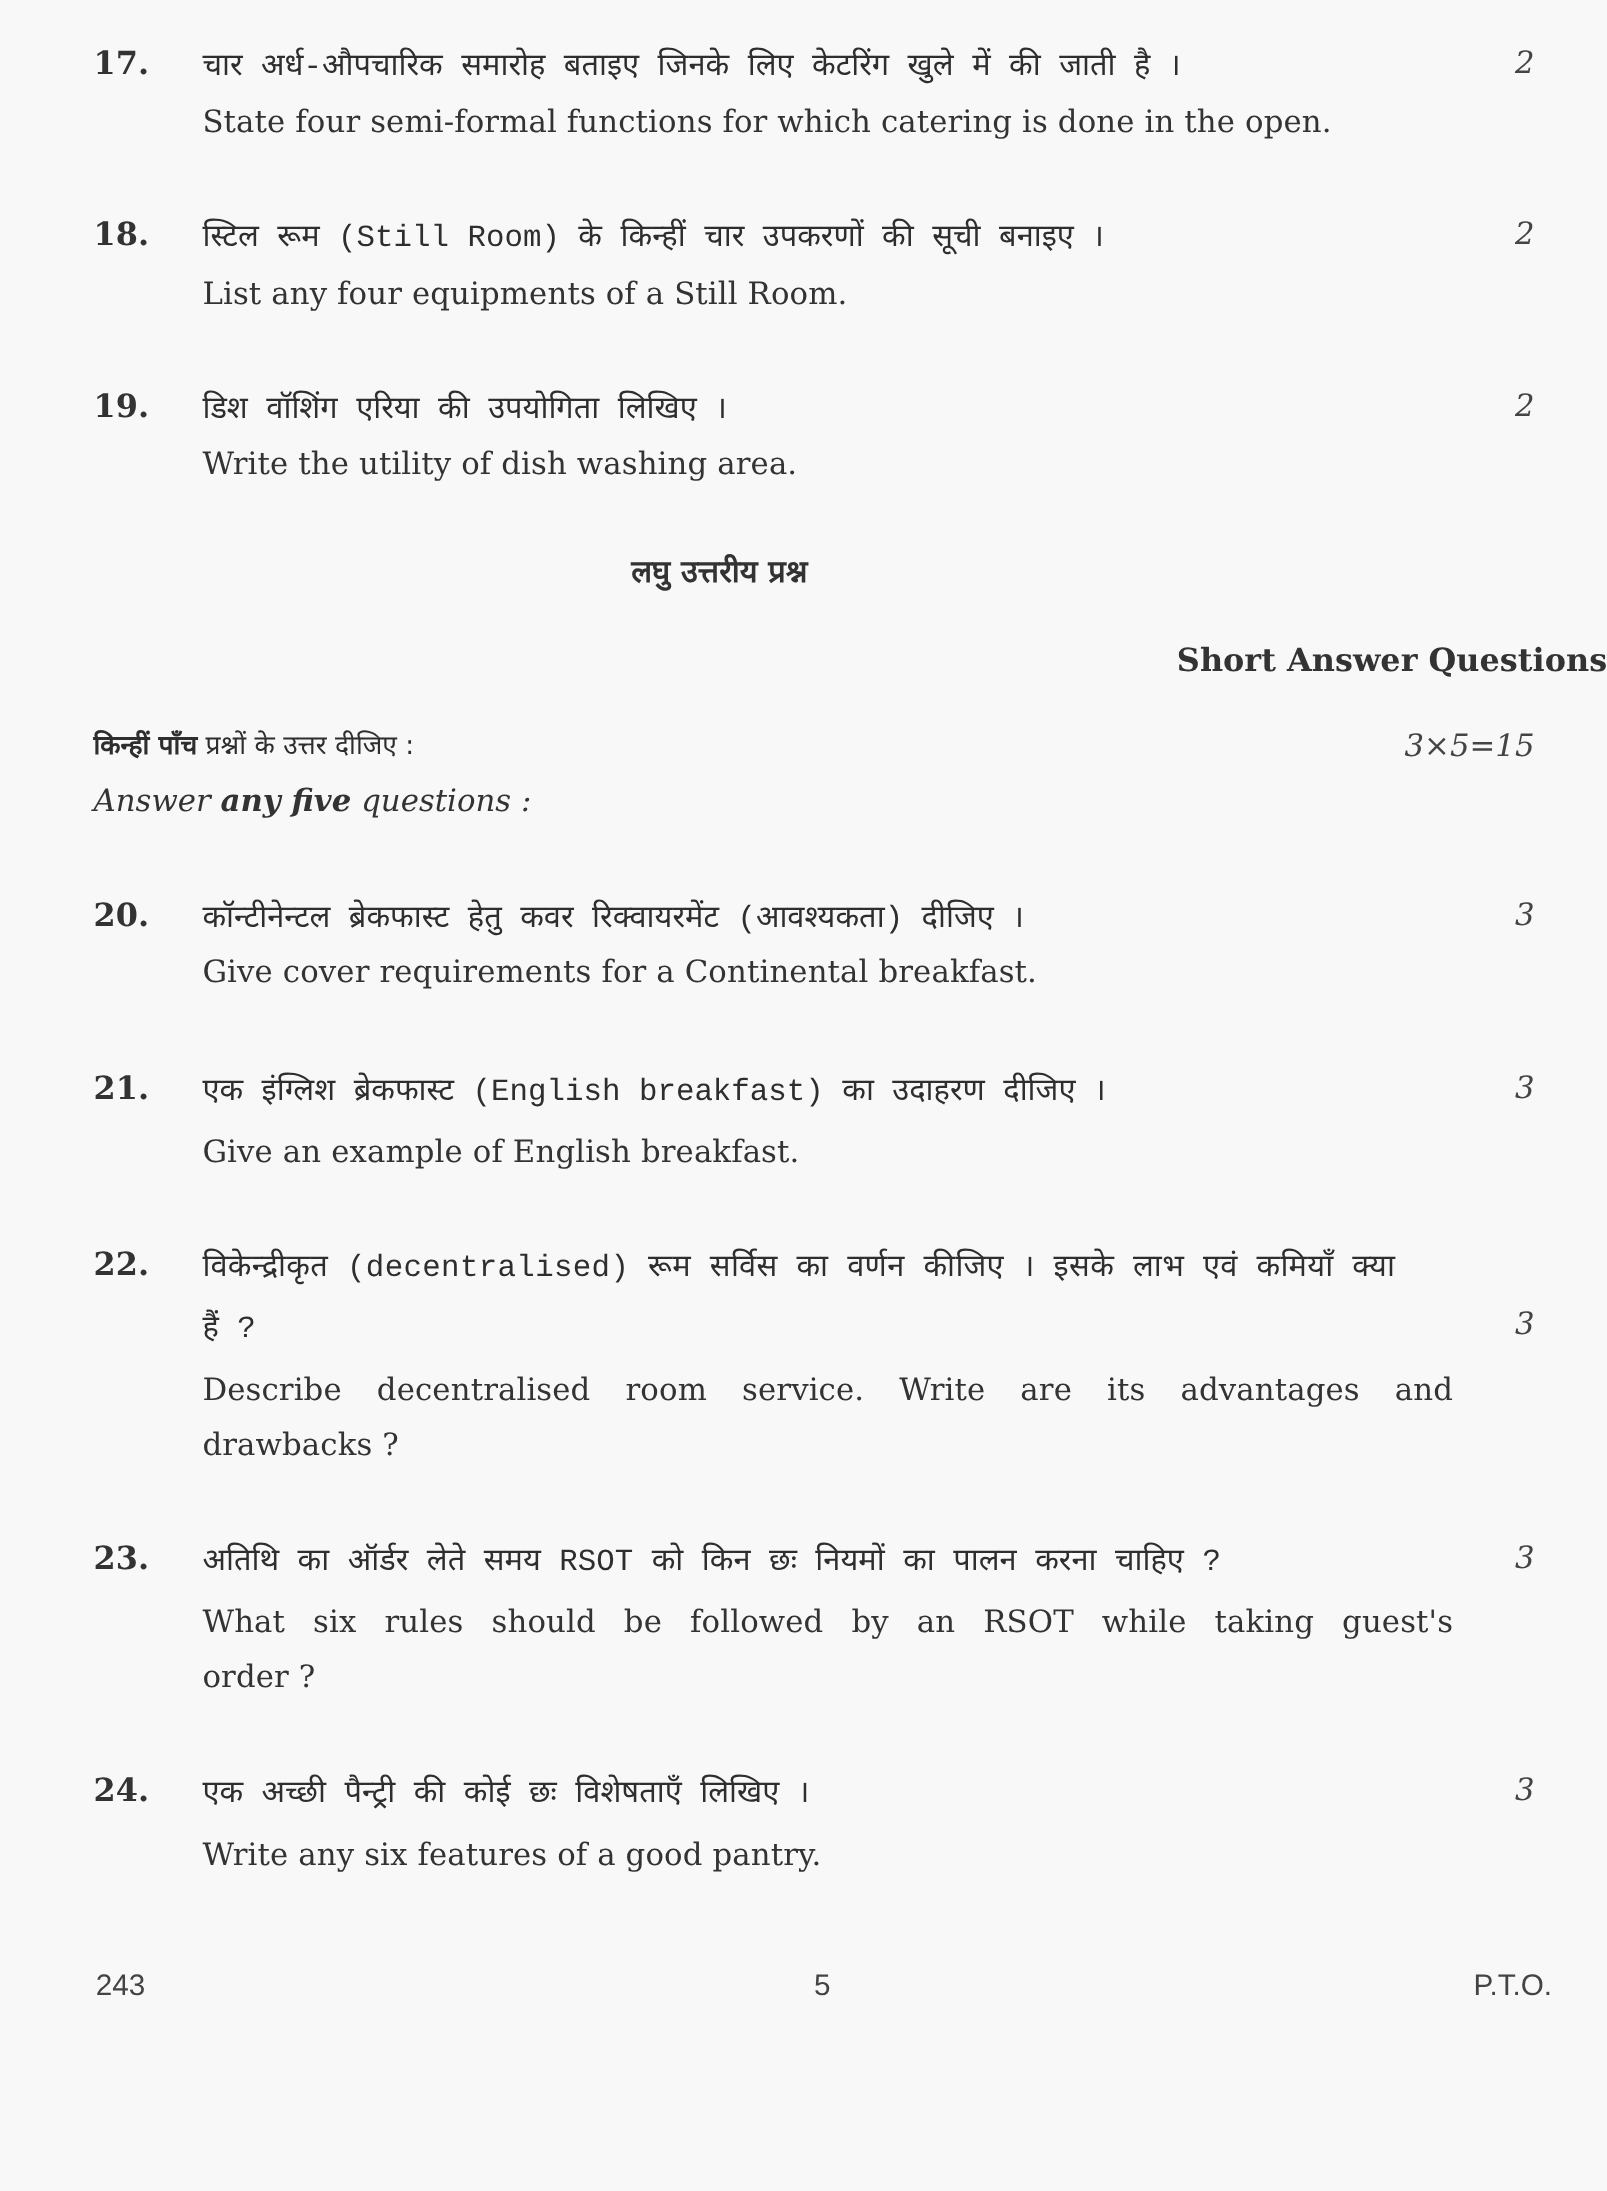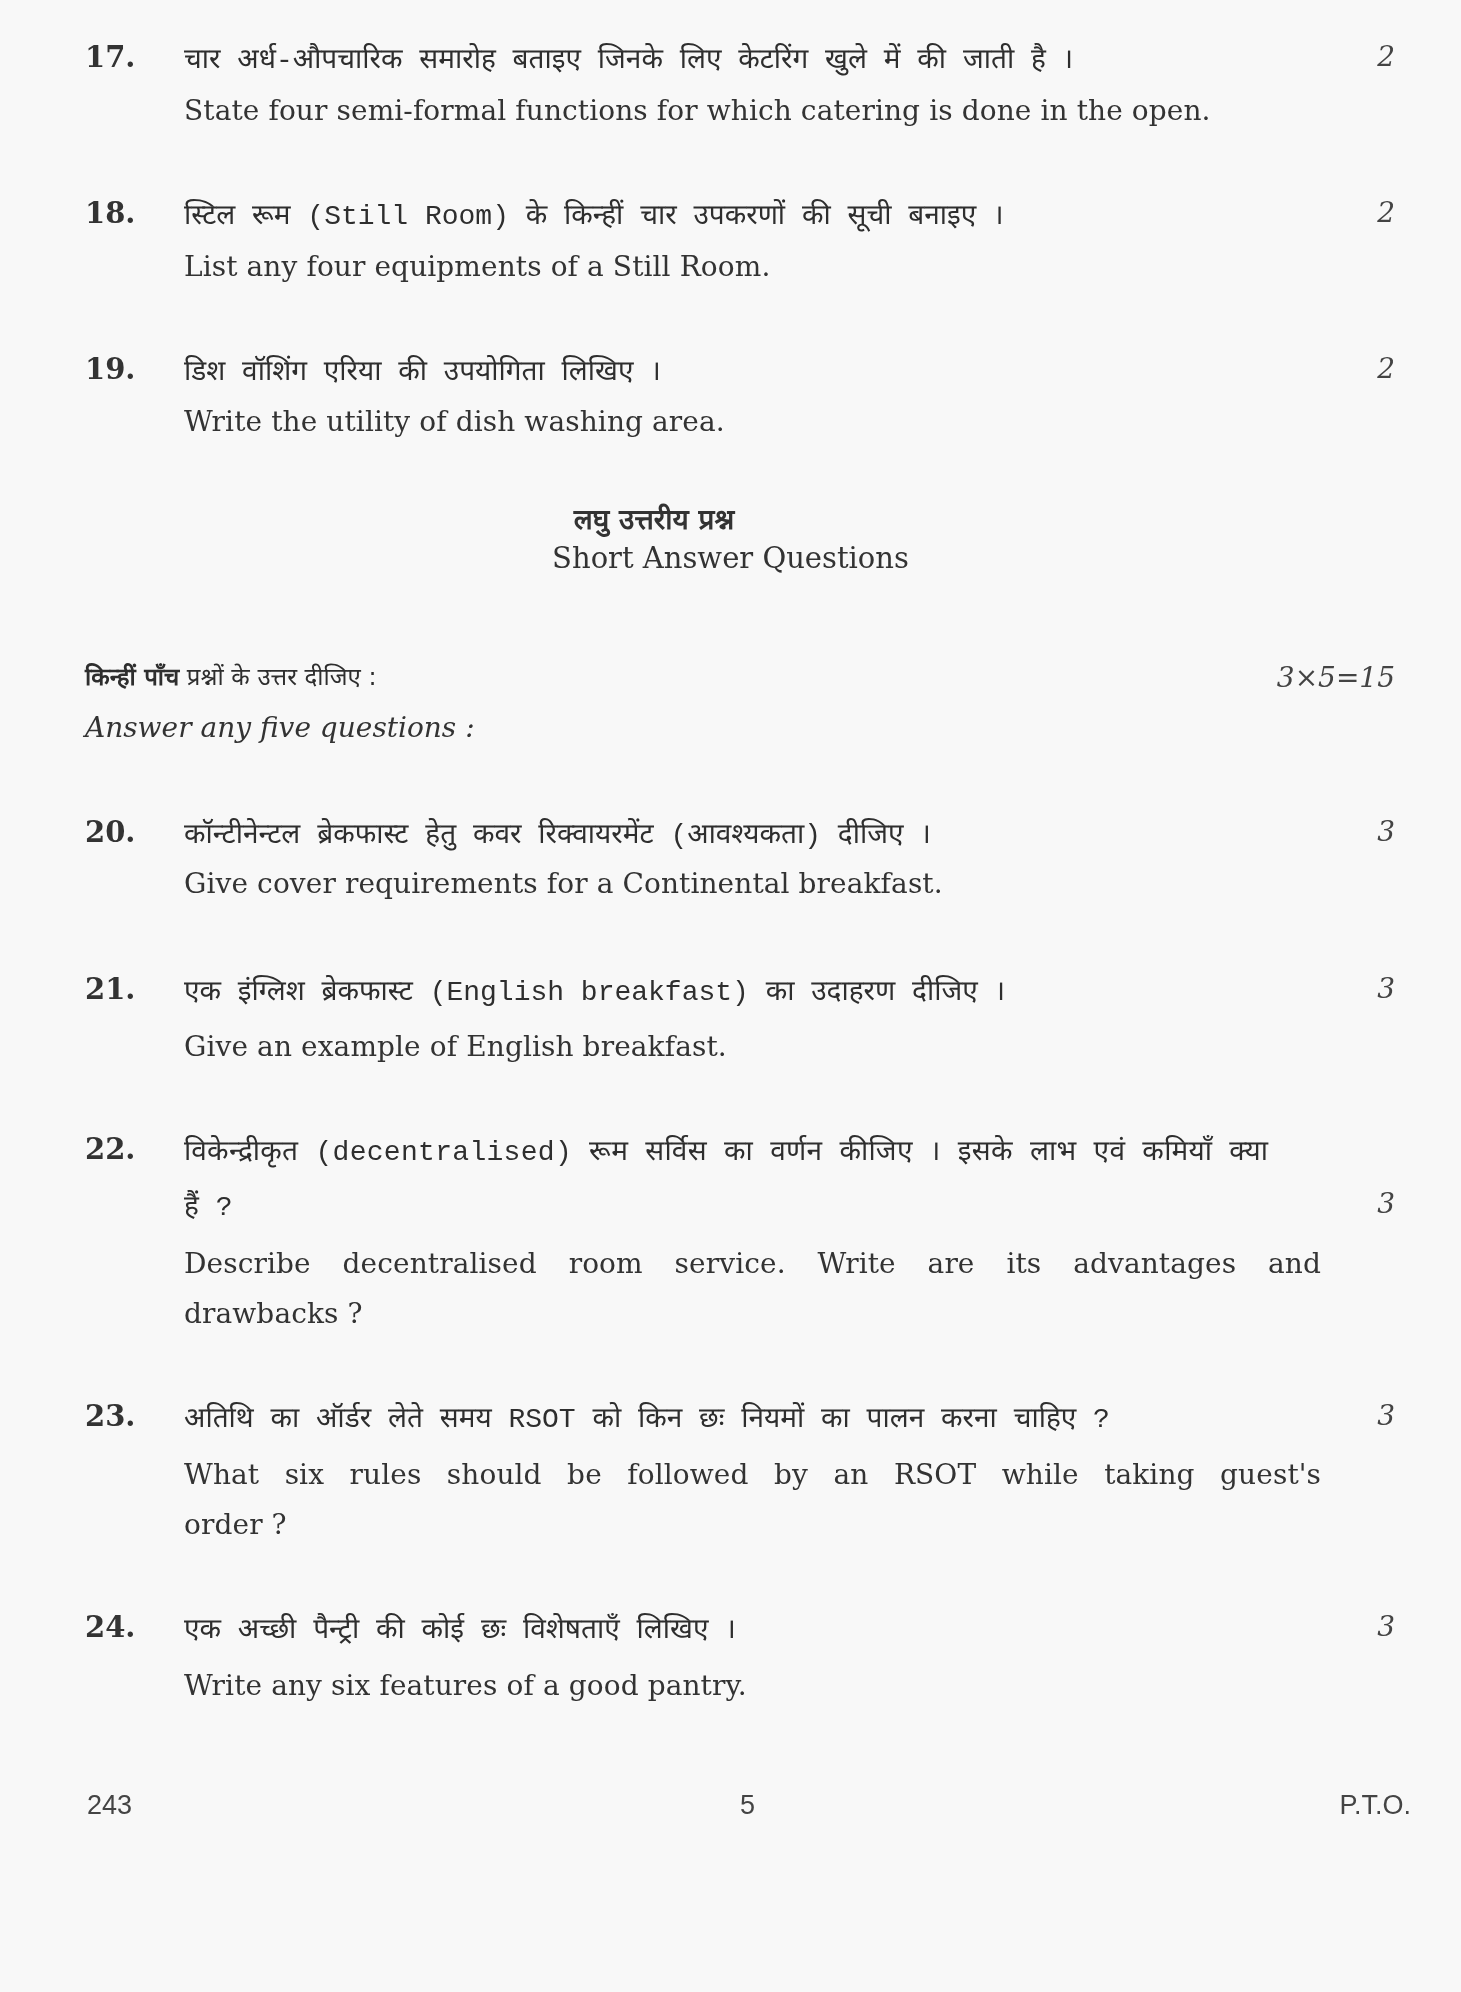--- a/index.html
+++ b/index.html
@@ -8,25 +8,25 @@
     background: #f8f8f8;
     color: #2e2e2e;
     font-family: "DejaVu Serif", "Liberation Serif", serif;
   }
   .qnum { position: absolute; left: 85px; font-weight: bold; font-size: 29px; color: #333; font-family: "DejaVu Serif", serif; }
   .hi { position: absolute; left: 184px; font-size: 28px; color: #2e2e2e; font-family: Liberation Mono, monospace; white-space: nowrap; }
   .en { position: absolute; left: 184px; font-size: 28px; color: #333; font-family: "DejaVu Serif", serif; white-space: nowrap; letter-spacing: 0.1px; }
   .en.just { width: 1137px; text-align: justify; text-align-last: justify; white-space: normal; }
   .marks { position: absolute; right: 66px; font-size: 28px; font-style: italic; color: #444; font-family: "DejaVu Serif", serif; }
   .heading-hi { position: absolute; left: 0; width: 1308px; text-align: center; font-size: 28px; font-weight: bold; font-family: "DejaVu Sans", sans-serif; color: #333; }
-  .heading-en { position: absolute; left: 0; width: 1461px; text-align: center; font-size: 29px; font-weight: normal; font-family: "DejaVu Serif", serif; color: #333; }
+  .heading-en { position: absolute; left: 0; width: 1461px; text-align: right; font-size: 29px; font-weight: bold; font-family: "DejaVu Serif", serif; color: #333; margin-top: 42px; }
   .instr-hi { position: absolute; left: 85px; font-size: 24px; font-family: "DejaVu Sans", sans-serif; color: #2e2e2e; white-space: nowrap; }
   .instr-hi b { font-weight: bold; }
   .instr-en { position: absolute; left: 85px; font-size: 28px; font-style: italic; font-family: "DejaVu Serif", serif; color: #333; white-space: nowrap; }
-  .instr-en b { font-weight: normal; font-style: italic; text-align: center; }
+  .instr-en b { font-weight: bold; font-style: italic; text-align: center; }
   .total { position: absolute; right: 66px; font-size: 28px; font-style: italic; font-family: "DejaVu Serif", serif; color: #444; }
   .footer { position: absolute; top: 1790px; font-size: 27px; font-family: "Liberation Sans", sans-serif; color: #444; }
 </style>
 </head>
 <body>
 
 <div>
   <span class="qnum" style="top:40px">17.</span>
   <span class="hi" style="top:38px">चार अर्ध-औपचारिक समारोह बताइए जिनके लिए केटरिंग खुले में की जाती है ।</span>
   <span class="marks" style="top:40px">2</span>

